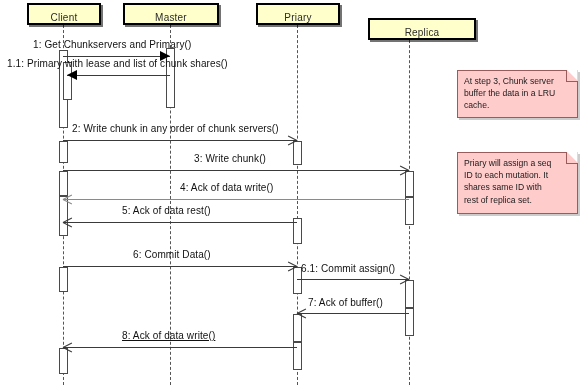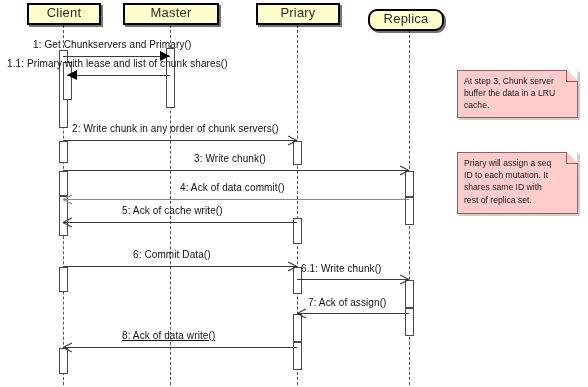--- a/index.html
+++ b/index.html
@@ -10,22 +10,22 @@
   }
   #canvas{position:absolute;left:0;top:0;width:588px;height:387px;}
 
   
   .actor-box{
     position:absolute;
     background:#ffffcc;
     border:2px solid #000000;
     box-sizing:border-box;
     height:22px;
-    display:flex;align-items:flex-start;justify-content:center;
-    font-size:13px;color:#2b2b2b;
+    display:flex;align-items:flex-end;justify-content:center;
+    font-size:10px;color:#2b2b2b;
     letter-spacing:0.2px;
     box-shadow:2px 2px 0 rgba(0,0,0,0.55);
   }
 
   
   .lifeline{
     position:absolute;
     width:0;
     border-left:1px dashed #555555;
   }
@@ -120,21 +120,21 @@
 
 <div class="actor-box" style="left:27px;  top:3px; width:74px;">
   <span>Client</span>
 </div>
 <div class="actor-box" style="left:123px; top:3px; width:96px;">
   <span>Master</span>
 </div>
 <div class="actor-box" style="left:256px; top:3px; width:84px;">
   <span>Priary</span>
 </div>
-<div class="actor-box" style="left:368px; top:9px; width:76px;border-radius:9px;">
+<div class="actor-box" style="left:368px; top:18px; width:108px;">
   <span>Replica</span>
 </div>
 
 <div class="activation" style="left:58.5px; top:50px;  height:78px;"></div>
 <div class="activation" style="left:63px;  top:62px;  height:38px;"></div>
 <div class="activation" style="left:58.5px; top:141px; height:22px;"></div>
 <div class="activation" style="left:58.5px; top:171px; height:25px;"></div>
 <div class="activation" style="left:58.5px; top:196px; height:40px;"></div>
 <div class="activation" style="left:58.5px; top:267px; height:25px;"></div>
 <div class="activation" style="left:58.5px; top:348px; height:26px;"></div>
@@ -172,49 +172,49 @@
   <span style="transform-origin:right center;transform:rotate(-27deg);left:0;top:0;"></span>
   <span style="transform-origin:right center;transform:rotate(27deg);left:0;top:0;"></span>
 </div>
 <div class="msg-label" style="left:194px; top:153px;">3: Write chunk()</div>
 
 <div class="msg light" style="left:63px; top:199px; width:346px;"></div>
 <div class="arrow-open light" style="left:63px; top:199px;">
   <span style="transform-origin:left center;transform:rotate(27deg);left:0;top:0;"></span>
   <span style="transform-origin:left center;transform:rotate(-27deg);left:0;top:0;"></span>
 </div>
-<div class="msg-label" style="left:180px; top:182px;">4: Ack of data commit()</div>
+<div class="msg-label" style="left:180px; top:182px;">4: Ack of data write()</div>
 
 <div class="msg" style="left:63px; top:222px; width:234px;"></div>
 <div class="arrow-open" style="left:63px; top:222px;">
   <span style="transform-origin:left center;transform:rotate(27deg);left:0;top:0;"></span>
   <span style="transform-origin:left center;transform:rotate(-27deg);left:0;top:0;"></span>
 </div>
-<div class="msg-label" style="left:122px; top:205px;">5: Ack of cache write()</div>
+<div class="msg-label" style="left:122px; top:205px;">5: Ack of data rest()</div>
 
 <div class="msg" style="left:63px; top:266px; width:234px;"></div>
 <div class="arrow-open" style="left:287px; top:266px;">
   <span style="transform-origin:right center;transform:rotate(-27deg);left:0;top:0;"></span>
   <span style="transform-origin:right center;transform:rotate(27deg);left:0;top:0;"></span>
 </div>
 <div class="msg-label" style="left:133px; top:249px;text-align:center;">6: Commit Data()</div>
 
 <div class="msg" style="left:297px; top:279px; width:112px;"></div>
 <div class="arrow-open" style="left:399px; top:279px;">
   <span style="transform-origin:right center;transform:rotate(-27deg);left:0;top:0;"></span>
   <span style="transform-origin:right center;transform:rotate(27deg);left:0;top:0;"></span>
 </div>
-<div class="msg-label" style="left:301px; top:263px;">6.1: Write chunk()</div>
+<div class="msg-label" style="left:301px; top:263px;">6.1: Commit assign()</div>
 
 <div class="msg" style="left:297px; top:313px; width:112px;"></div>
 <div class="arrow-open" style="left:297px; top:313px;">
   <span style="transform-origin:left center;transform:rotate(27deg);left:0;top:0;"></span>
   <span style="transform-origin:left center;transform:rotate(-27deg);left:0;top:0;"></span>
 </div>
-<div class="msg-label" style="left:308px; top:297px;">7: Ack of assign()</div>
+<div class="msg-label" style="left:308px; top:297px;">7: Ack of buffer()</div>
 
 <div class="msg" style="left:63px; top:347px; width:234px;"></div>
 <div class="arrow-open" style="left:63px; top:347px;">
   <span style="transform-origin:left center;transform:rotate(27deg);left:0;top:0;"></span>
   <span style="transform-origin:left center;transform:rotate(-27deg);left:0;top:0;"></span>
 </div>
 <div class="msg-label" style="left:122px; top:330px;text-decoration:underline;">8: Ack of data write()</div>
 
 <div class="note" style="left:457px; top:70px; width:121px; height:48px;">
   <span class="fold"></span>

